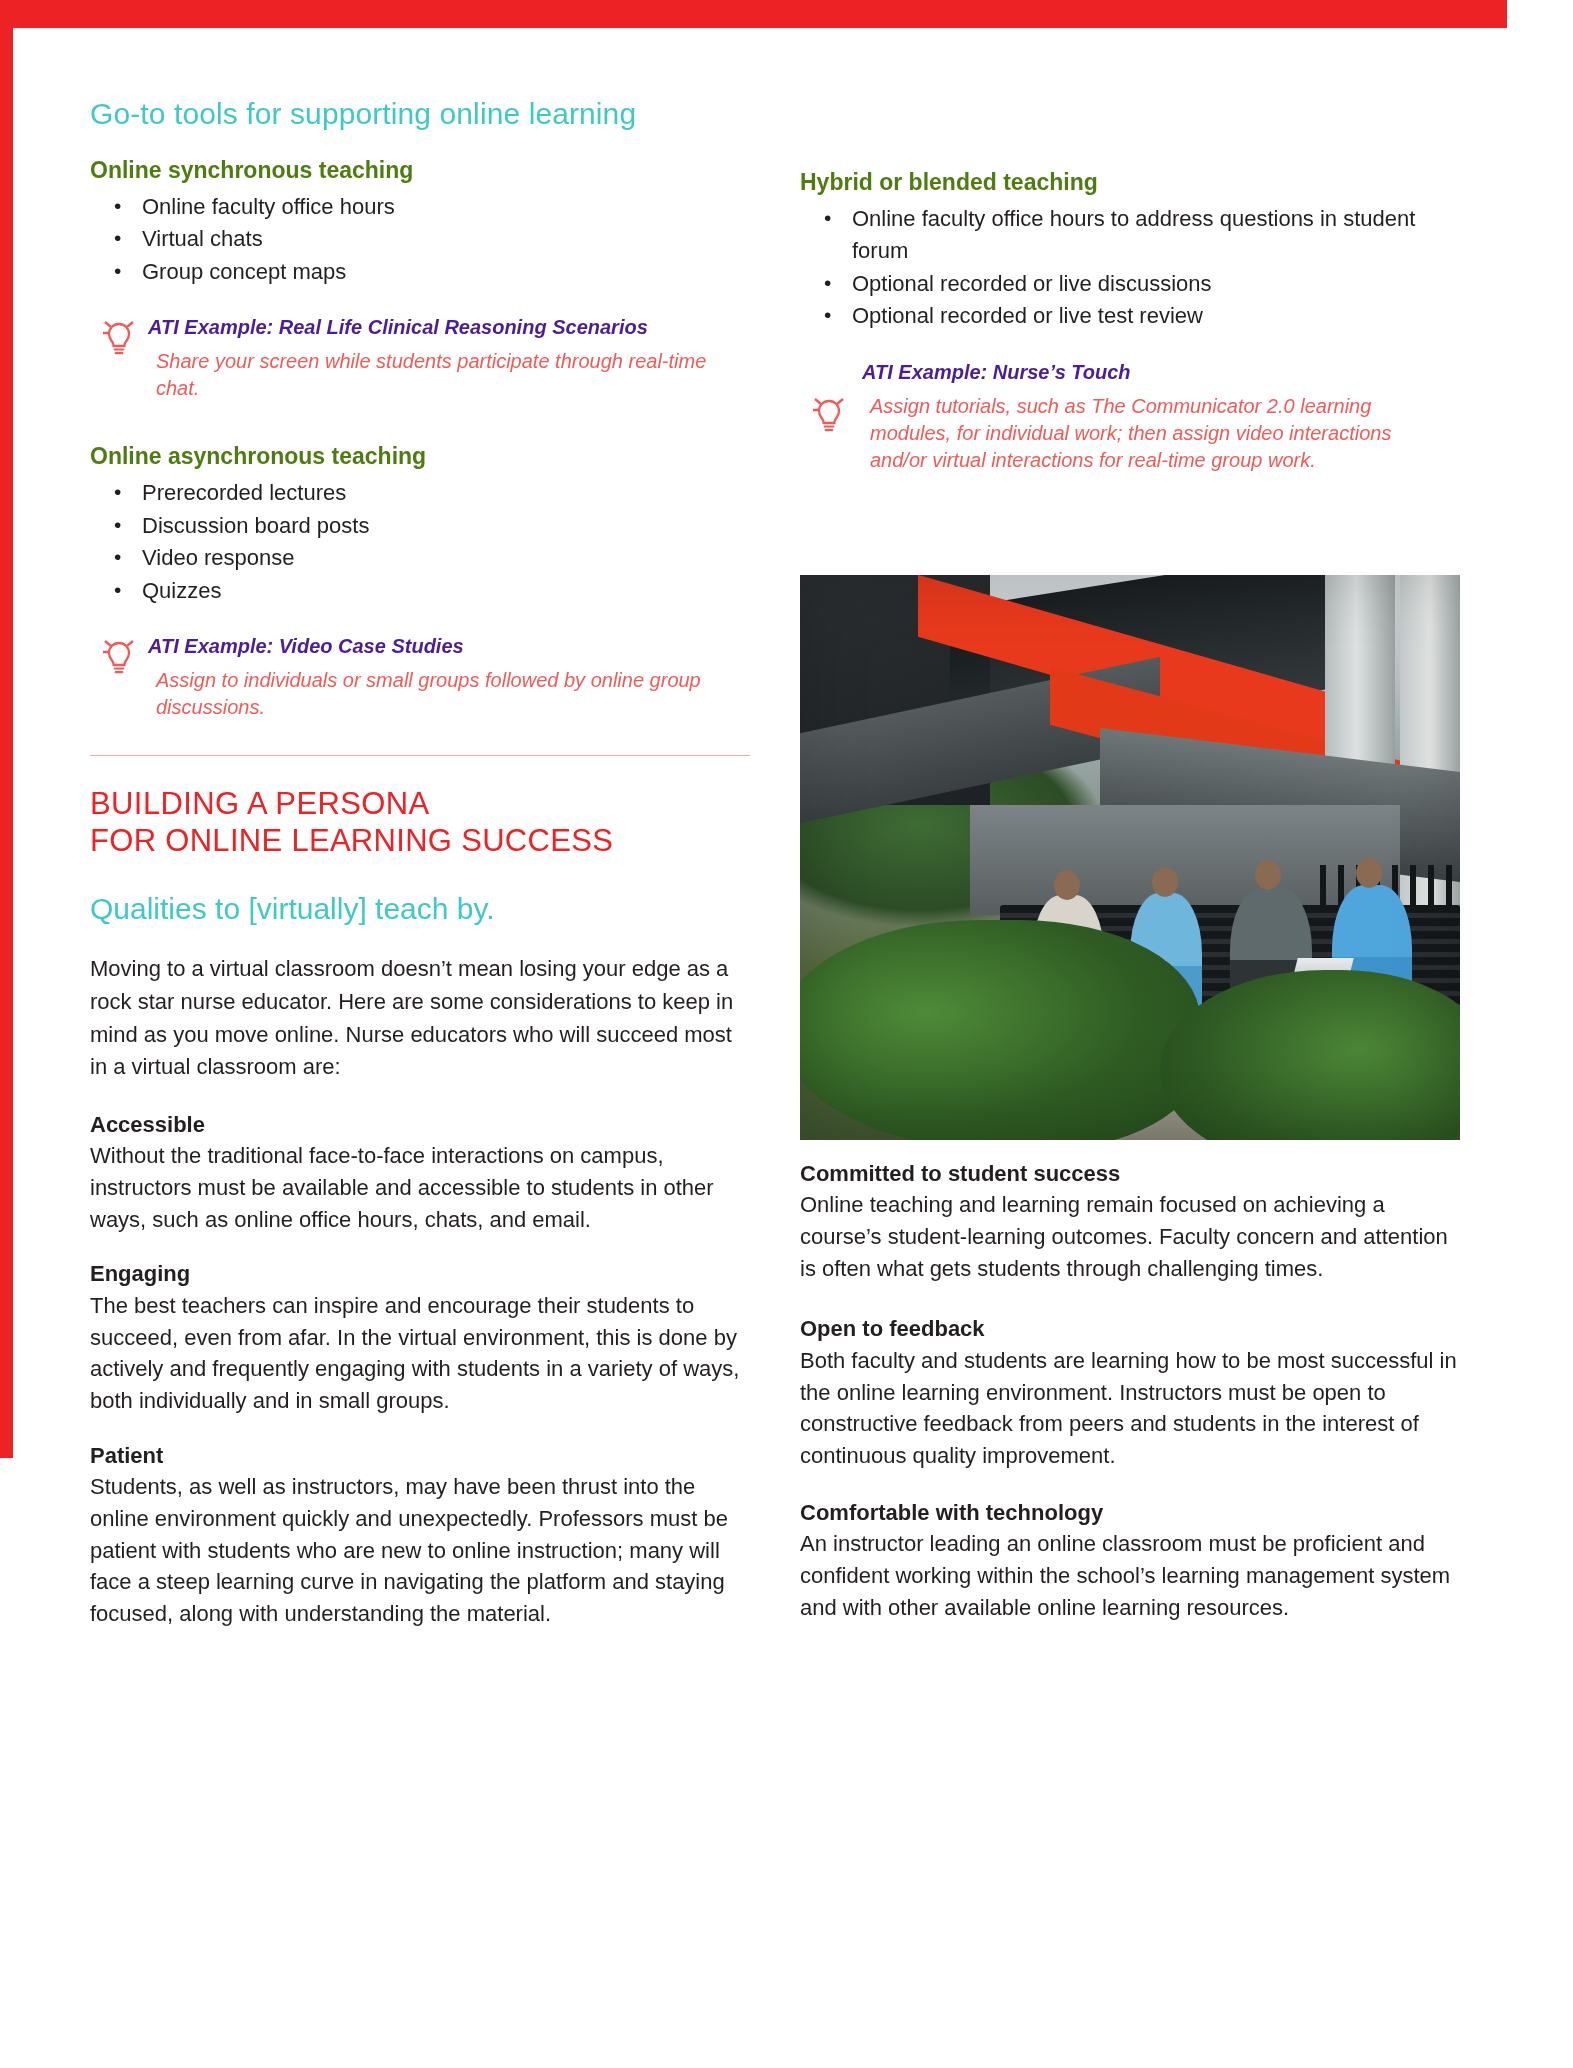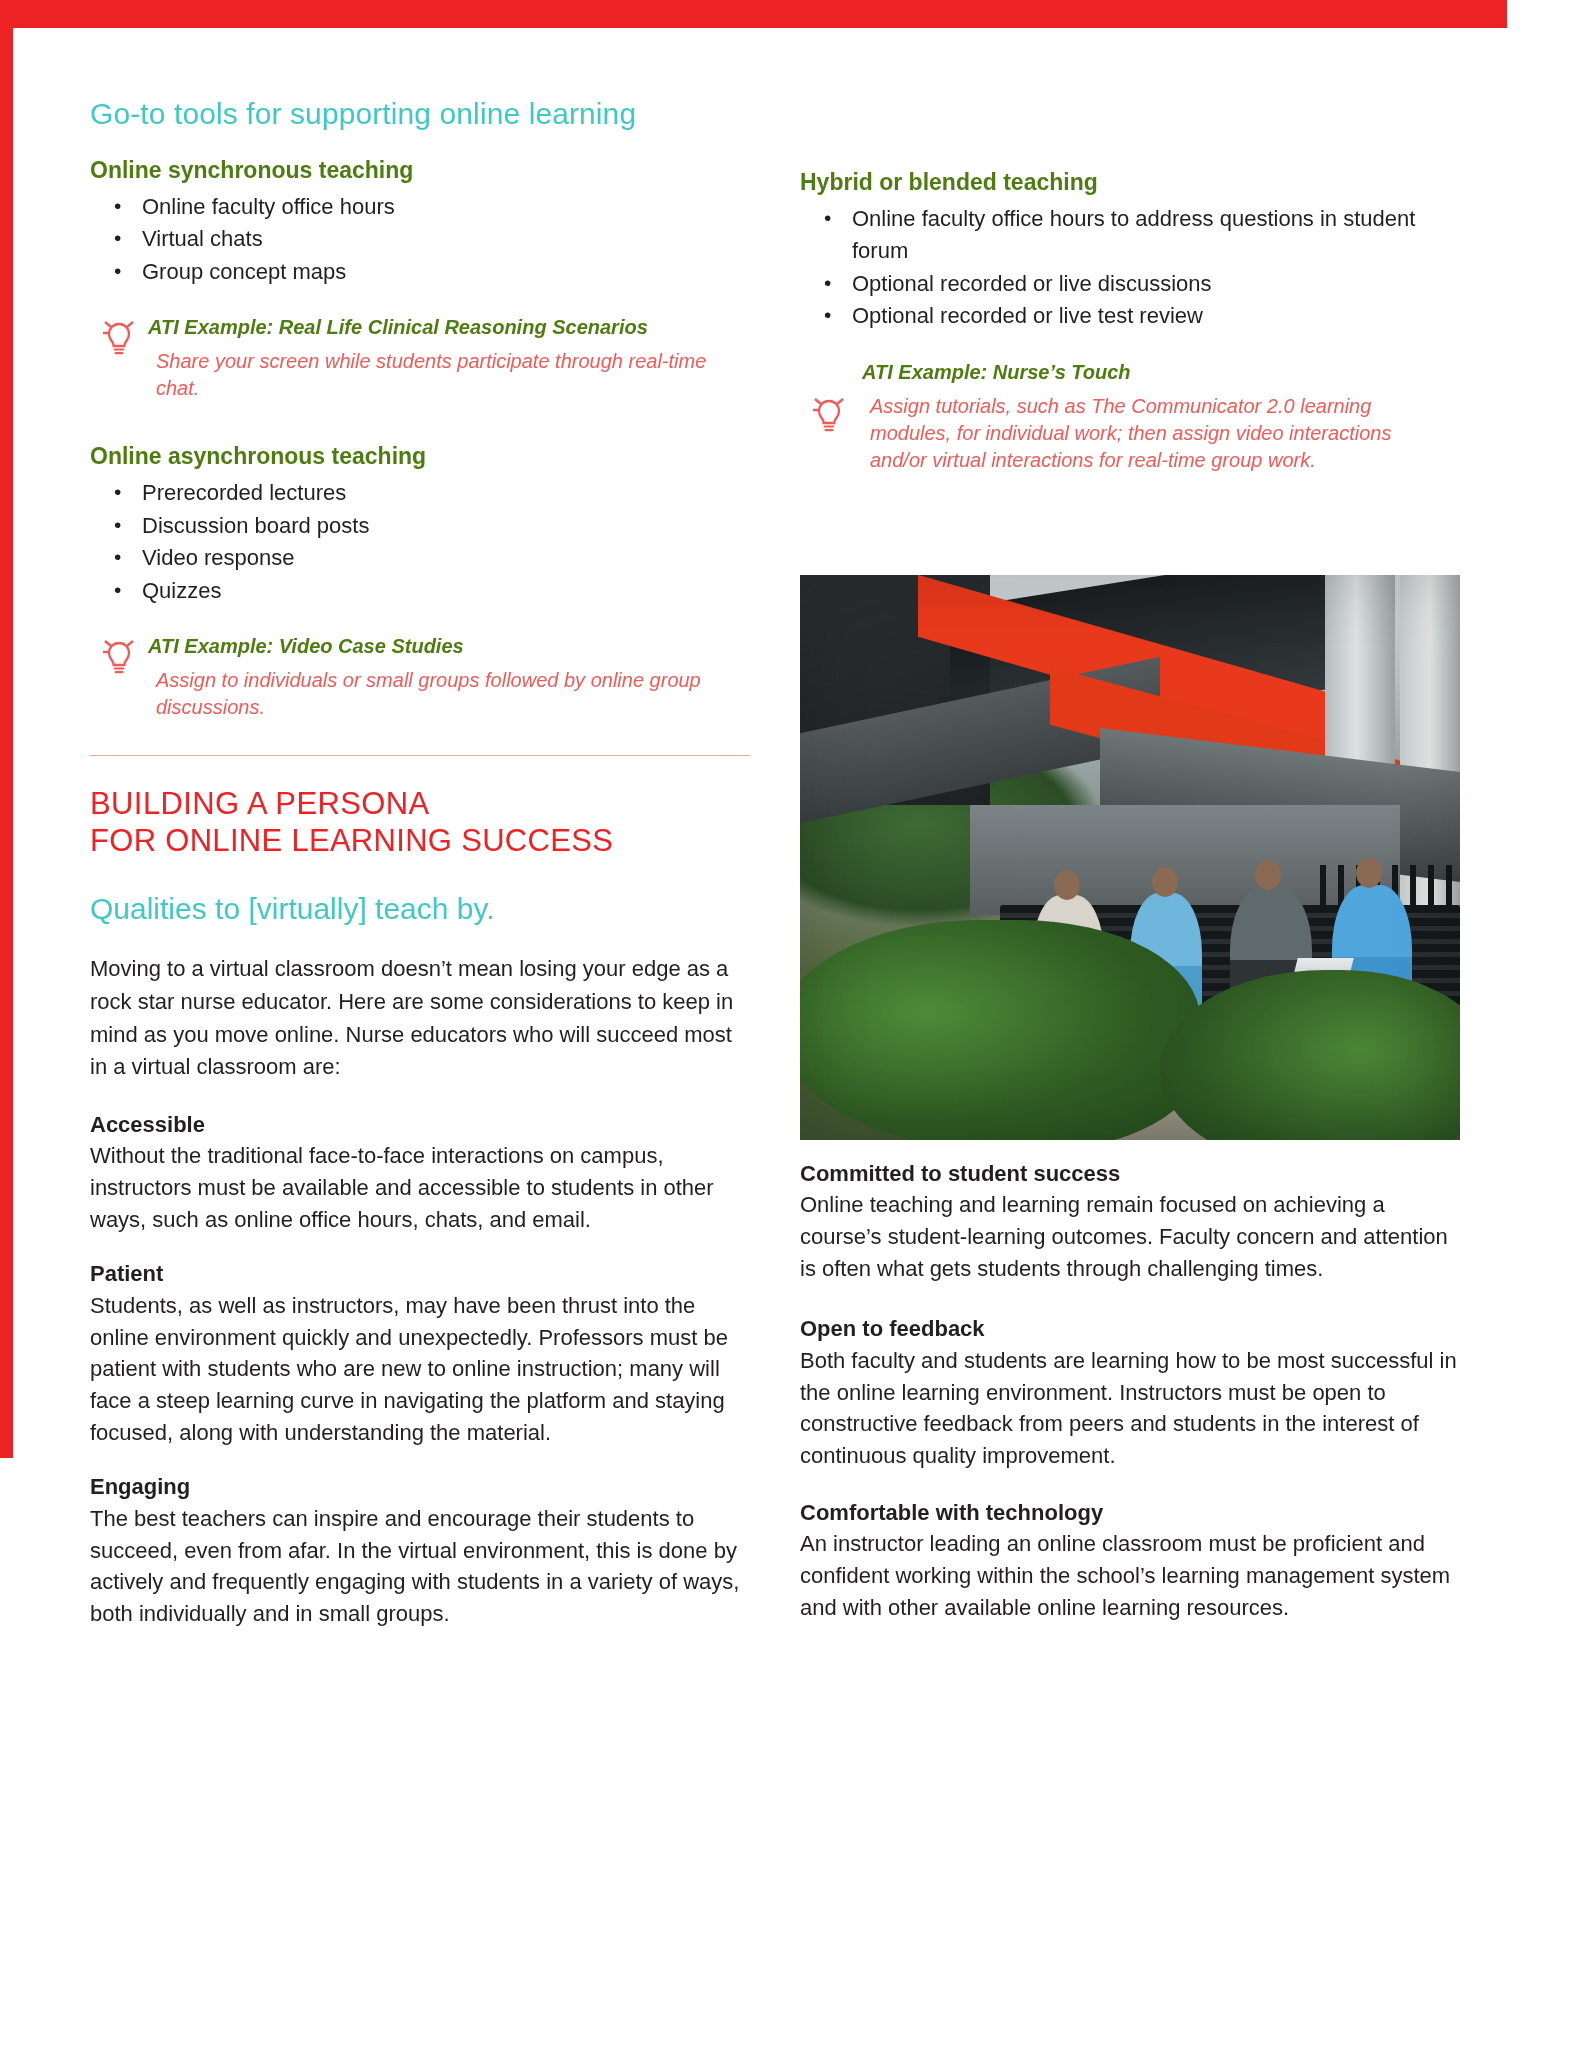--- a/index.html
+++ b/index.html
@@ -116,21 +116,21 @@
     top: 2px;
     width: 34px;
     height: 42px;
   }
   .ati .ati-title {
     font-size: 20px;
     font-style: italic;
     font-weight: bold;
     line-height: 1.3;
     margin: 0 0 2px 0;
-    color: #4d7c0f;
+    color: #4c1d95;
   }
   .ati .ati-body {
     font-size: 20px;
     font-style: italic;
     line-height: 1.35;
     margin: 8px;
     color: #f15b57;
   }
 
   .divider {
@@ -375,26 +375,26 @@
     <p class="persona-line1">BUILDING A PERSONA</p>
     <p class="persona-line2">FOR ONLINE LEARNING SUCCESS</p>
     <p class="qualities">Qualities to [virtually] teach by.</p>
     <p class="body">Moving to a virtual classroom doesn’t mean losing your edge as a rock star nurse educator. Here are some considerations to keep in mind as you move online. Nurse educators who will succeed most in a virtual classroom are:</p>
 
     <div class="trait">
       <h4>Accessible</h4>
       <p>Without the traditional face-to-face interactions on campus, instructors must be available and accessible to students in other ways, such as online office hours, chats, and email.</p>
     </div>
     <div class="trait">
+      <h4>Engaging</h4>
+      <p>The best teachers can inspire and encourage their students to succeed, even from afar. In the virtual environment, this is done by actively and frequently engaging with students in a variety of ways, both individually and in small groups.</p>
+    </div>
+    <div class="trait">
       <h4>Patient</h4>
       <p>Students, as well as instructors, may have been thrust into the online environment quickly and unexpectedly. Professors must be patient with students who are new to online instruction; many will face a steep learning curve in navigating the platform and staying focused, along with understanding the material.</p>
-    </div>
-    <div class="trait">
-      <h4>Engaging</h4>
-      <p>The best teachers can inspire and encourage their students to succeed, even from afar. In the virtual environment, this is done by actively and frequently engaging with students in a variety of ways, both individually and in small groups.</p>
     </div>
   </div>
 </div>
 
 <div class="col-right">
   <div>
     <h3 class="head">Hybrid or blended teaching</h3>
     <ul class="bullets">
       <li>Online faculty office hours to address questions in student forum</li>
       <li>Optional recorded or live discussions</li>

